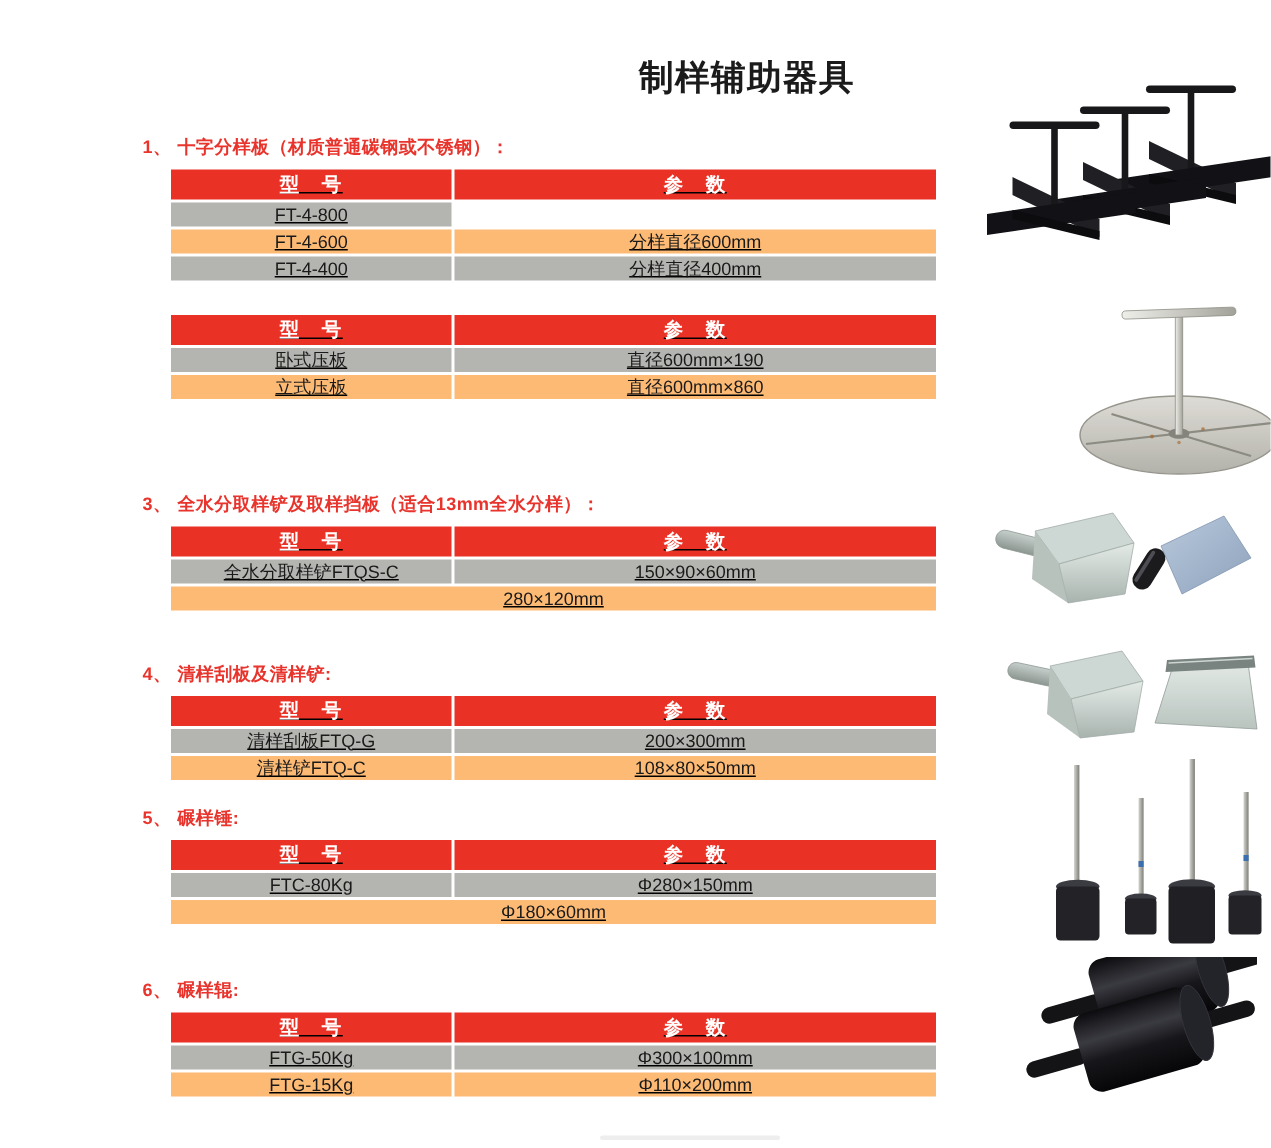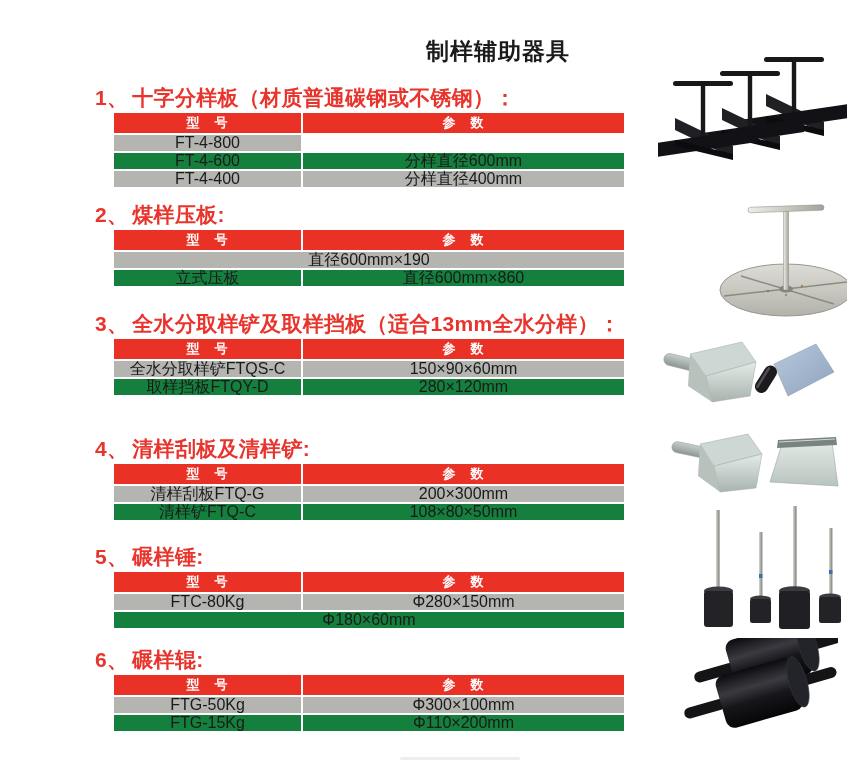--- a/index.html
+++ b/index.html
@@ -5,34 +5,34 @@
   * { margin:0; padding:0; box-sizing:border-box; }
   html,body { width:847px; height:765px; background:#ffffff;
     font-family:"Liberation Sans","DejaVu Sans",sans-serif; }
   .page { position:relative; width:847px; height:765px; overflow:hidden; background:#fff;margin-left:48px;
     --red:#ea3126; --red-head:#e8342c; --gray:#b4b4b0; --ink:#1a1a1a; }
 
   .title { position:absolute; top:36px; left:0; width:900px; text-align:center;
     font-size:23px; font-weight:bold; color:#1b1b1b; letter-spacing:1px; }
 
   .sec { position:absolute; left:47px; width:540px; }
-  .sec-heading { font-size:21px; line-height:20px; font-weight:bold; color:var(--red-head);
+  .sec-heading { font-size:12px; line-height:20px; font-weight:bold; color:var(--red-head);
     letter-spacing:0.3px; white-space:nowrap; }
   .sec-num { margin-right:4px; }
 
   .tbl { margin:5px 0 0 19px; width:510px; display:flex; flex-direction:column; gap:2px; }
-  .rowline { display:flex; gap:2px; }
+  .rowline { display:flex; gap:2px;text-decoration:underline; }
   .th { background:var(--red); color:#fff; font-size:13px; font-weight:bold; height:20px;
     display:flex; align-items:center; justify-content:center; letter-spacing:1px; }
-  .td { font-size:16px; color:var(--ink); height:16px;
+  .td { font-size:12px; color:var(--ink); height:16px;
     display:flex; align-items:center; justify-content:center; }
   .col1 { width:187px; }
   .col2 { flex:1; }
   .gray .td { background:var(--gray); }
-  .white .td { background:#15803d; }
+  .white .td { background:#fdba74; }
 
   .photo { position:absolute; }
   .photo svg { display:block; width:100%; height:100%; }
 
   .footer-smudge { position:absolute; top:757px; left:352px; width:120px; height:3px;
     background:#e0e0e0; opacity:.55; border-radius:2px; }
 </style>
 </head>
 <body>
 
@@ -55,49 +55,48 @@
         <div class="td col2">分样直径600mm</div>
       </div>
       <div class="rowline gray">
         <div class="td col1">FT-4-400</div>
         <div class="td col2">分样直径400mm</div>
       </div>
     </div>
   </section>
 
   <section class="sec" style="top:205px">
-    <h2 class="sec-heading"><span class="sec-num">2、</span><span>煤样压板:</span></h2>
-    <div class="tbl">
-      <div class="rowline">
-        <div class="th col1">型　号</div>
-        <div class="th col2">参　数</div>
-      </div>
-      <div class="rowline gray">
+    <div class="tbl">
+      <div class="rowline">
+        <div class="th col1">型　号</div>
+        <div class="th col2">参　数</div>
+      </div>
+      <div class="rowline gray">
+        <div class="td col1">卧式压板</div>
         <div class="td col2">直径600mm×190</div>
       </div>
       <div class="rowline white">
         <div class="td col1">立式压板</div>
         <div class="td col2">直径600mm×860</div>
       </div>
     </div>
   </section>
 
-  <section class="sec" style="top:314px">
+  <section class="sec" style="top:326px">
     <h2 class="sec-heading"><span class="sec-num">3、</span><span>全水分取样铲及取样挡板（适合13mm全水分样）：</span></h2>
     <div class="tbl">
       <div class="rowline">
         <div class="th col1">型　号</div>
         <div class="th col2">参　数</div>
       </div>
       <div class="rowline gray">
         <div class="td col1">全水分取样铲FTQS-C</div>
         <div class="td col2">150×90×60mm</div>
       </div>
       <div class="rowline white">
-        <div class="td col1">取样挡板FTQY-D</div>
         <div class="td col2">280×120mm</div>
       </div>
     </div>
   </section>
 
   <section class="sec" style="top:439px">
     <h2 class="sec-heading"><span class="sec-num">4、</span><span>清样刮板及清样铲:</span></h2>
     <div class="tbl">
       <div class="rowline">
         <div class="th col1">型　号</div>
@@ -107,21 +106,21 @@
         <div class="td col1">清样刮板FTQ-G</div>
         <div class="td col2">200×300mm</div>
       </div>
       <div class="rowline white">
         <div class="td col1">清样铲FTQ-C</div>
         <div class="td col2">108×80×50mm</div>
       </div>
     </div>
   </section>
 
-  <section class="sec" style="top:547px">
+  <section class="sec" style="top:535px">
     <h2 class="sec-heading"><span class="sec-num">5、</span><span>碾样锤:</span></h2>
     <div class="tbl">
       <div class="rowline">
         <div class="th col1">型　号</div>
         <div class="th col2">参　数</div>
       </div>
       <div class="rowline gray">
         <div class="td col1">FTC-80Kg</div>
         <div class="td col2">Φ280×150mm</div>
       </div>

